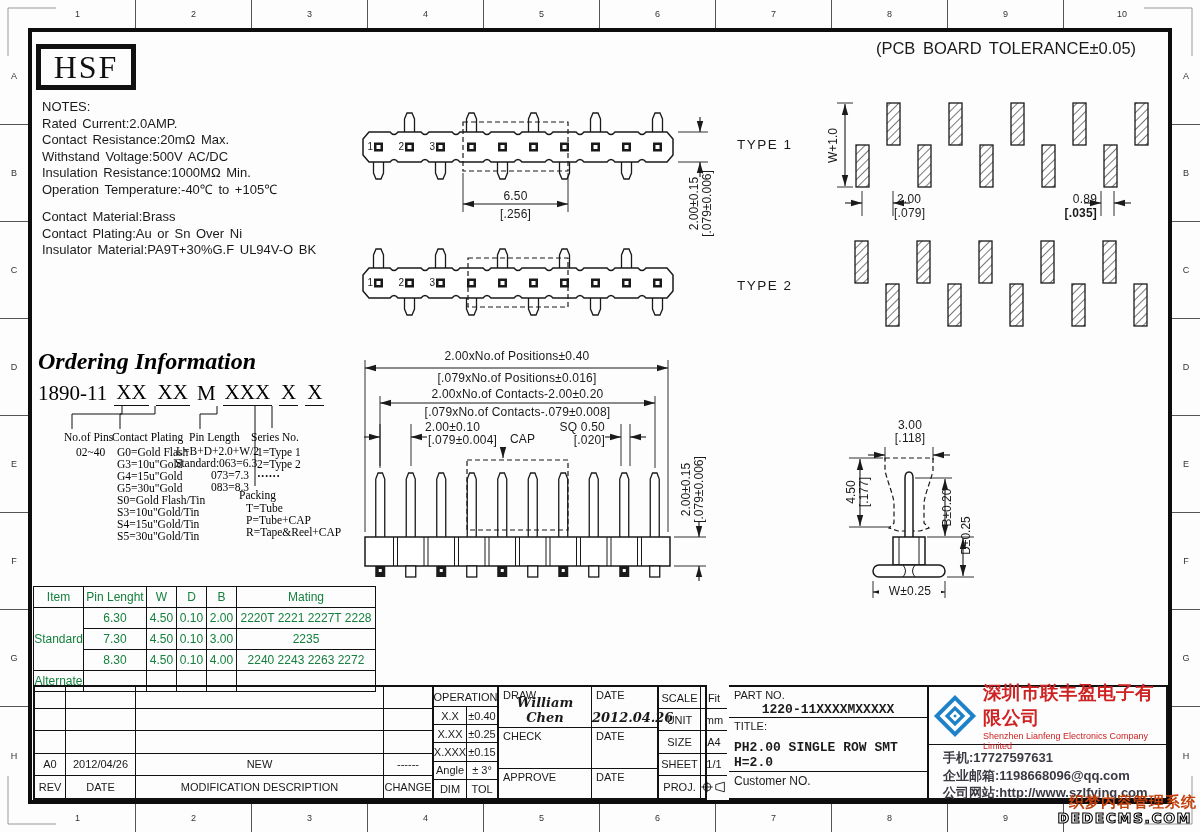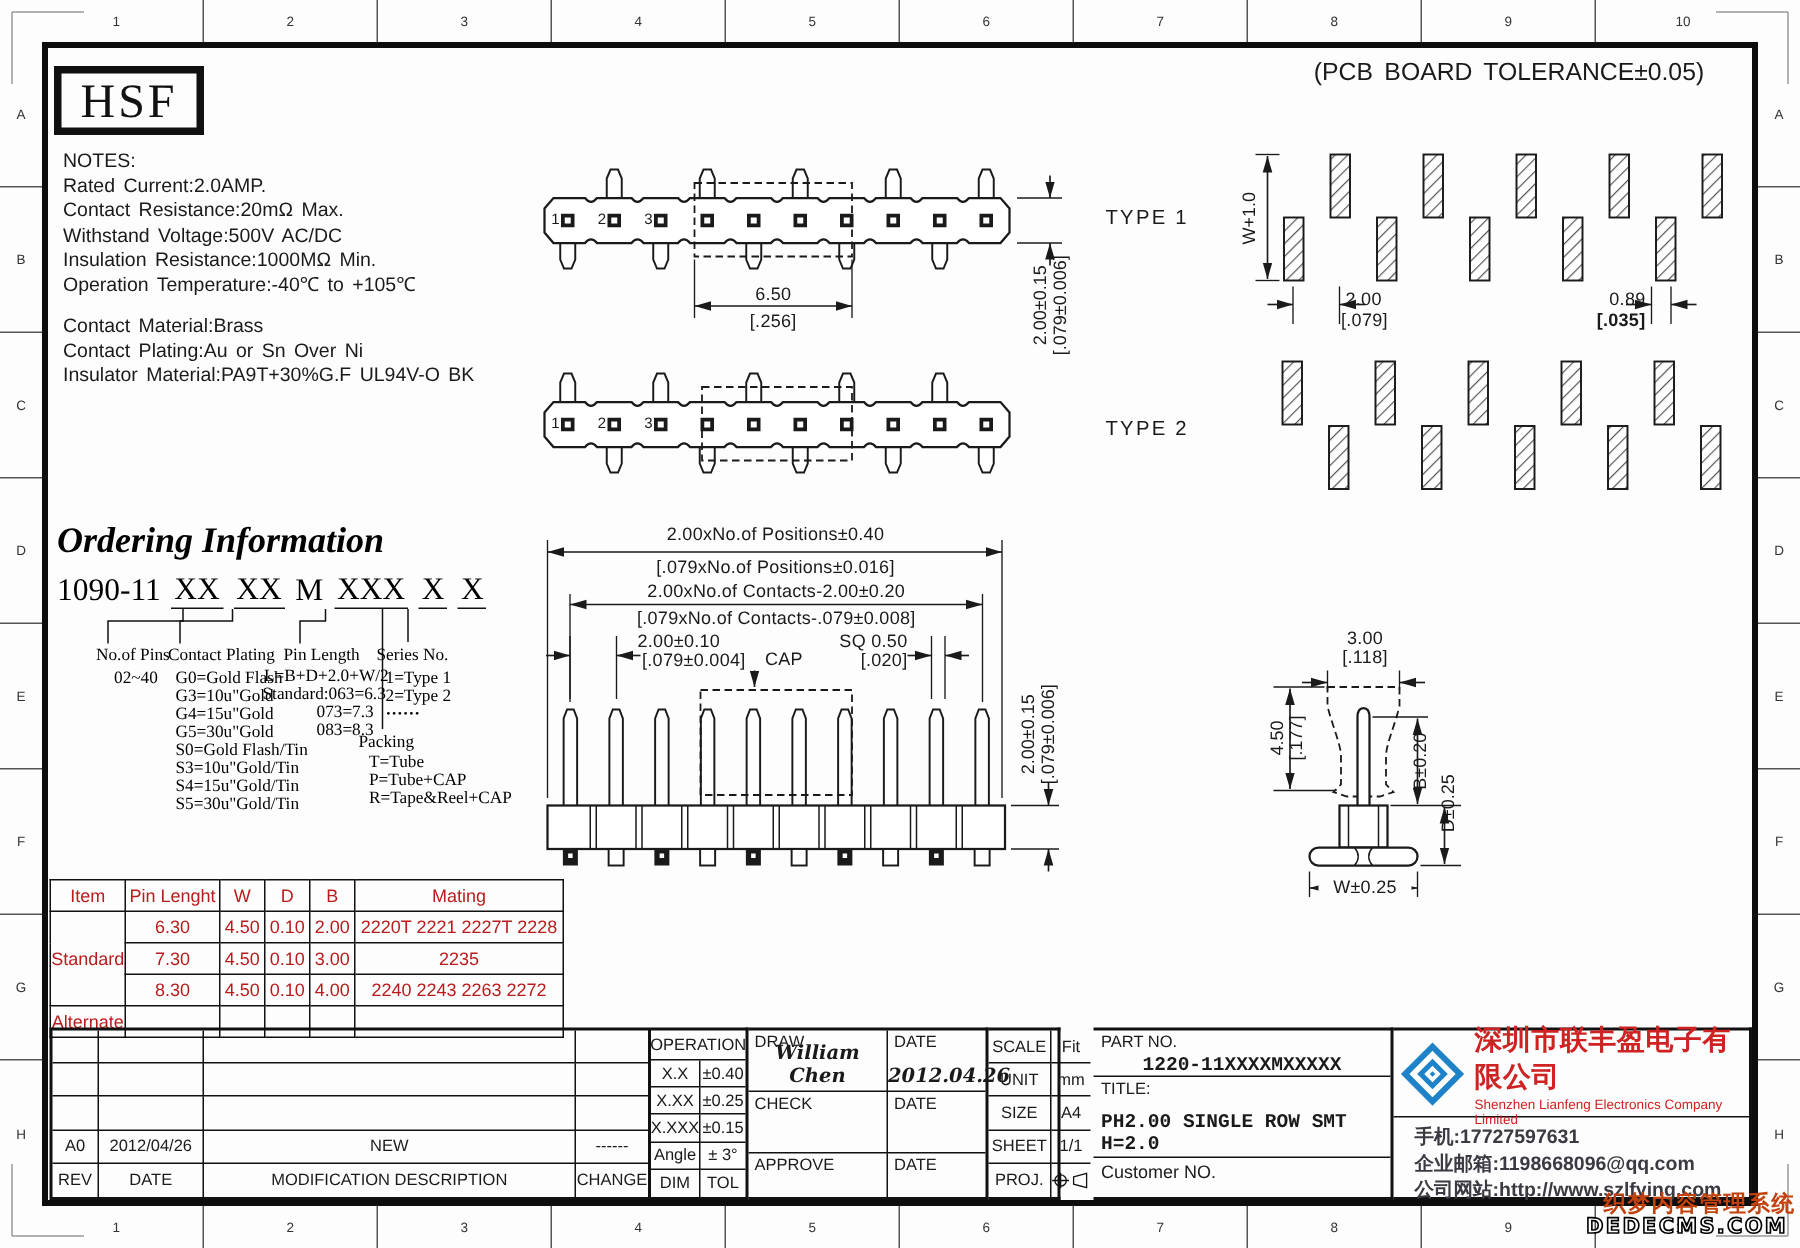--- a/index.html
+++ b/index.html
@@ -41,21 +41,21 @@
   .typelabel{font-size:13.5px;letter-spacing:1.5px;}
   .pinnum{font-size:10px;width:10px;text-align:right;}
   
   .ordtitle{position:absolute;left:38px;top:348px;font-family:"Liberation Serif",serif;
             font-style:italic;font-weight:bold;font-size:24px;color:#000;}
   .ordcode{position:absolute;left:38px;top:380px;display:flex;gap:7px;align-items:flex-end;
            font-family:"Liberation Serif",serif;font-size:21px;color:#000;}
   .ordcode .u{border-bottom:1.7px solid #111;padding:0 2px;}
   .ser{font-family:"Liberation Serif",serif;font-size:11.5px;color:#000;}
   
-  table.spec{position:absolute;left:33px;top:586px;border-collapse:collapse;font-size:12px;color:#b91c1c;}
+  table.spec{position:absolute;left:33px;top:586px;border-collapse:collapse;font-size:12px;color:#15803d;}
   table.spec td{border:1.7px solid #111;text-align:center;padding:0;height:20px;}
   
   .tb{position:absolute;border:2px solid #111;border-left:none;box-sizing:border-box;display:grid;}
   .tb div{box-sizing:border-box;}
   #tb-rev{border-left:2px solid #111;grid-template-columns:31px 70px 248px 1fr;grid-auto-rows:22.2px;}
   .tc{border-right:1.5px solid #111;border-bottom:1.5px solid #111;display:flex;align-items:center;
       justify-content:center;font-size:11px;}
   .tc.nr{border-right:none;}
   .tc.nb{border-bottom:none;}
   #tb-op{grid-template-columns:33px 1fr;grid-template-rows:20px 18.2px 18.2px 18.2px 18.2px 18.2px;font-size:10.5px;}
@@ -424,21 +424,21 @@
   <div class="t vdim" style="left:916px;top:501px;width:62px;height:13px;">
     <span>B±0.20</span>
   </div>
   <div class="t vdim" style="left:934px;top:529px;width:64px;height:13px;">
     <span>D±0.25</span>
   </div>
   <div class="t dim c" style="left:879px;top:584px;width:62px;background:#fdfdfd;">W±0.25</div>
 
   <div class="ordtitle">Ordering Information</div>
   <div class="ordcode">
-    <span>1090-11</span>
+    <span>1890-11</span>
       <span class="u">XX</span>
       <span class="u">XX</span>
       <span>M</span>
       <span class="u">XXX</span>
       <span class="u">X</span>
       <span class="u">X</span>
   </div>
   <div class="t ser" style="left:64px;top:431px;">No.of Pins</div>
   <div class="t ser" style="left:76px;top:446px;">02~40</div>
   <div class="t ser" style="left:112px;top:431px;">Contact Plating</div>

